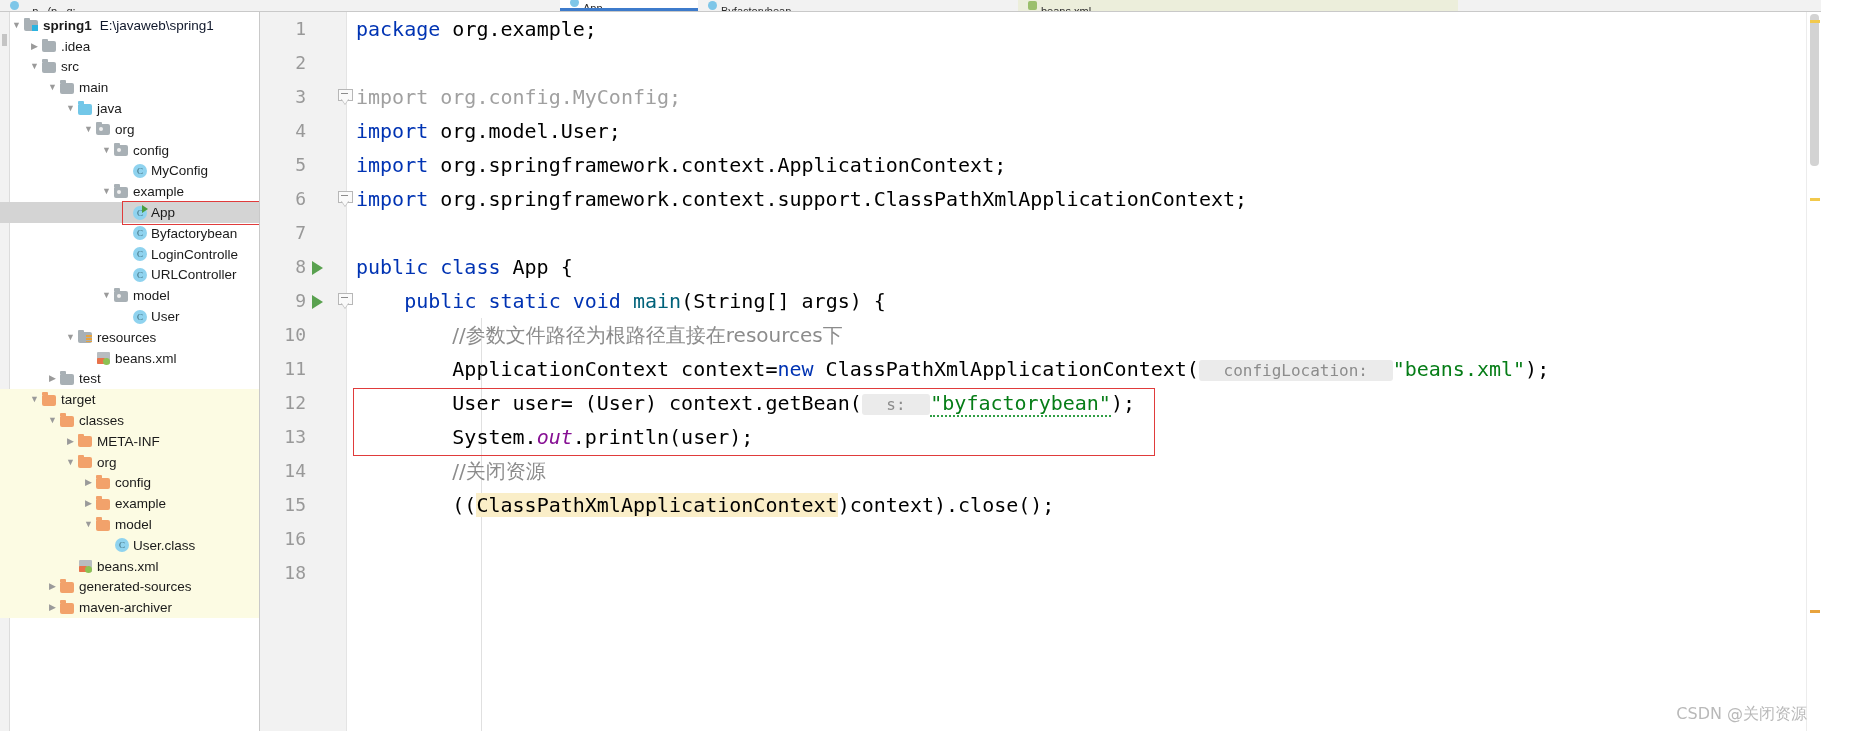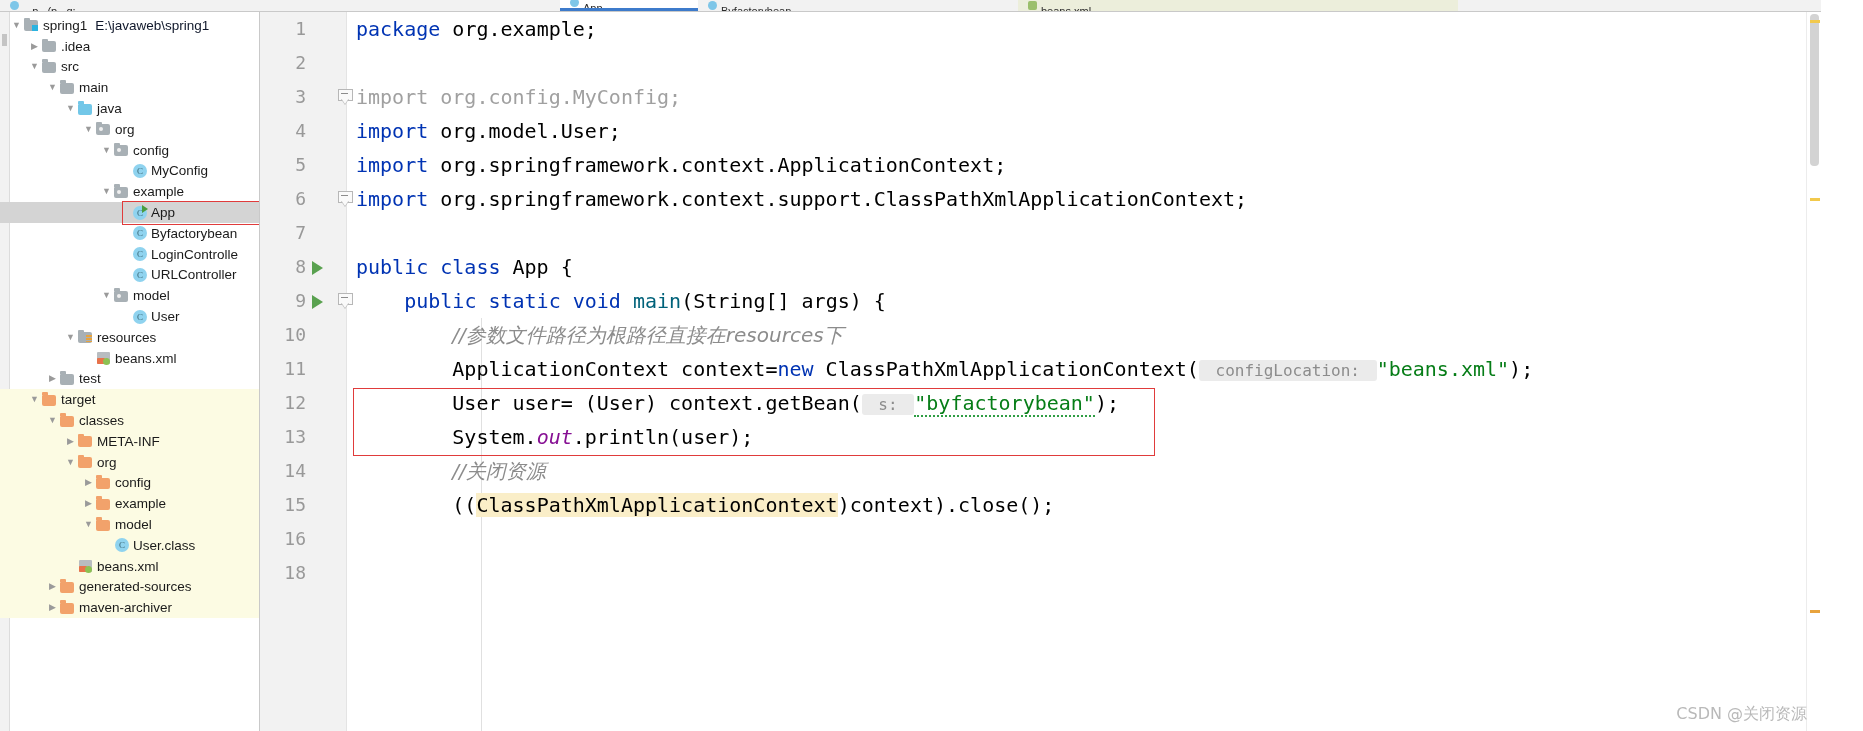--- a/index.html
+++ b/index.html
@@ -50,21 +50,21 @@
   }
   .row.target-hl{background:#fcfbe3;}
   .row.sel{background:#d4d4d4;}
   .row .arrow{
     width:13px;flex:0 0 13px;display:flex;align-items:center;justify-content:center;
     color:#9a9a9a;font-size:9px;line-height:1;
   }
   .row .arrow.blank{visibility:hidden;}
   .row .ico{width:16px;flex:0 0 16px;height:14px;position:relative;margin-right:4px;display:inline-block;}
   .row .txt{color:#1a1a1a;}
-  .row .txt.bold{font-weight:normal;}
+  .row .txt.bold{font-weight:bold;}
   .row .sub{color:#0f172a;margin-left:8px;font-weight:normal;}
 
   
   .fold{position:absolute;left:1px;top:2px;width:14px;height:11px;border-radius:1px 2px 2px 2px;background:#a8b0b5;}
   .fold:before{content:"";position:absolute;left:0;top:-2.5px;width:6px;height:3px;border-radius:1px 1px 0 0;background:#a8b0b5;}
   .fold.blue{background:#72c7e8;}
   .fold.blue:before{background:#72c7e8;}
   .fold.orange{background:#f2a26b;}
   .fold.orange:before{background:#f2a26b;}
   .fold.dot:after{content:"";position:absolute;left:3px;top:3px;width:4px;height:4px;border-radius:50%;background:#f0f0f0;}
@@ -105,26 +105,26 @@
      background:#fafafa;}
   .foldmark:after{content:"";position:absolute;left:2.5px;top:9px;border-left:4px solid transparent;
      border-right:4px solid transparent;border-top:6px solid #fafafa;filter:drop-shadow(0 1px 0 #b7b7b7);}
   .foldmark .minus{position:absolute;left:3px;top:4px;width:7px;height:1px;background:#8c8c8c;z-index:2;}
   .src{position:absolute;left:96px;top:0;}
   .indent-guide{position:absolute;left:221px;top:0;bottom:0;width:1px;background:#e0e0e0;}
 
   
   .kw{color:#0033b3;text-align:right;}
   .str{color:#067d17;}
-  .cmt{color:#8c8c8c;font-style:italic;font-family:"DejaVu Sans","Liberation Sans",sans-serif;}
+  .cmt{color:#8c8c8c;font-family:"DejaVu Sans","Liberation Sans",sans-serif;}
   .grey{color:#a0a0a0;}
   .typ{color:#000000;}
   .fn{color:#00627a;}
   .field{color:#871094;font-style:italic;}
-  .hint{background:#ebebeb;color:#8c8c8c;border-radius:3px;padding:1px 7px;font-size:16px;}
+  .hint{background:#ebebeb;color:#8c8c8c;border-radius:3px;padding:1px 15px;font-size:16px;}
   .hl-yellow{background:#faeec8;}
   .squig{text-decoration:none;border-bottom:2px dotted #2f9e44;}
 
   .redbox-code{position:absolute;border:1.4px solid #e03b3b;pointer-events:none;}
 
   
   .rightbar{position:absolute;right:0;top:0;bottom:0;width:14px;background:#ffffff;border-left:1px solid #ececec;}
   .rightbar .mark{position:absolute;right:1px;width:10px;height:3px;}
   .rb-thumb{position:absolute;right:2px;top:2px;width:9px;height:152px;background:#d3d3d3;border-radius:4px;}
 

